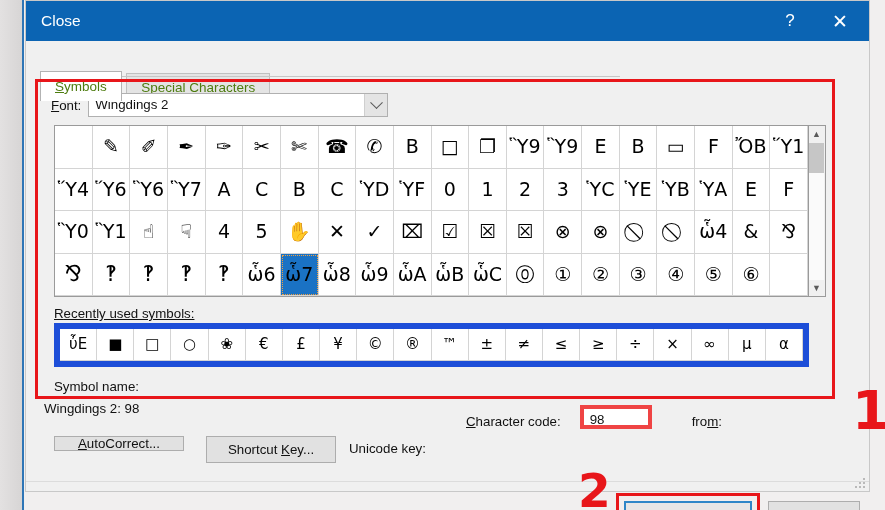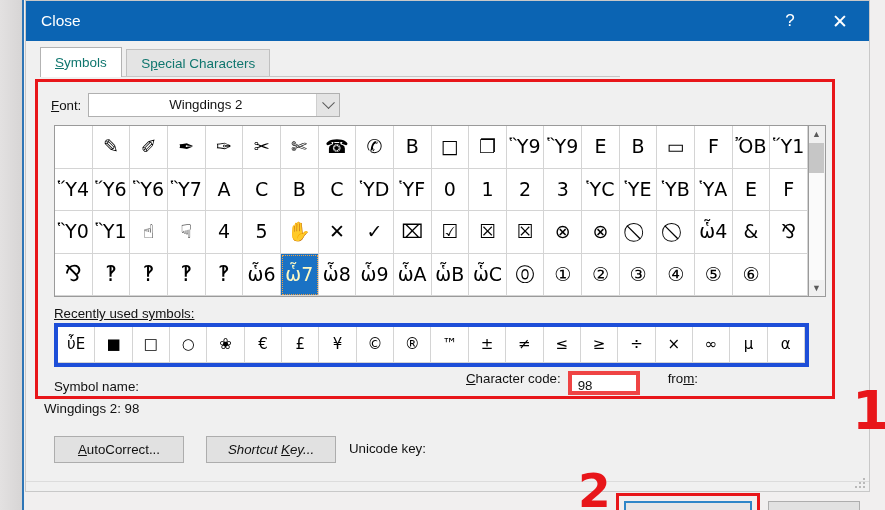--- a/index.html
+++ b/index.html
@@ -31,89 +31,89 @@
   .tb-btn{position:absolute;top:0;height:40px;width:46px;color:#fff;
     display:flex;align-items:center;justify-content:center;font-size:17px;cursor:default;}
   .tb-help{right:56px;}
   .tb-close{right:6px;font-size:19px;}
 
   .body{position:absolute;left:0;top:40px;width:843px;height:450px;background:#f0f0f0;}
 
   
   .tabs{position:absolute;left:14px;top:6px;height:30px;}
   .tab{display:inline-block;height:28px;line-height:28px;padding:0 14px;
-    font-size:13.5px;color:#0f766e;border:1px solid #c0c0c0;border-bottom:none;
-    background:#e4e4e4;box-sizing:border-box;vertical-align:bottom;}
+    font-size:13.5px;color:#4d7c0f;border:1px solid #c0c0c0;border-bottom:none;
+    background:#e4e4e4;box-sizing:border-box;vertical-align:bottom;margin-top:24px;}
   .tab.active{background:#fff;height:30px;line-height:30px;border-color:#b3b3b3;position:relative;z-index:3;}
   .tabline{position:absolute;left:14px;top:35px;width:580px;height:1px;background:#c6c6c6;}
 
   
   .redbox1{position:absolute;left:9px;top:38px;width:800px;height:320px;
     border:3px solid #e8161a;box-sizing:border-box;z-index:6;pointer-events:none;}
   .rednum{position:absolute;color:#e8161a;font-weight:bold;z-index:8;
     font-family:"DejaVu Sans",sans-serif;}
   .rednum1{left:826px;top:338px;font-size:54px;}
   .rednum2{left:552px;top:422px;font-size:47px;}
 
   
   .lbl{font-size:13.3px;color:#111;}
   .u{text-decoration:underline;}
-  .fontrow{position:absolute;left:25px;top:52px;display:flex;align-items:center;text-align:center;}
+  .fontrow{position:absolute;left:25px;top:52px;display:flex;align-items:center;}
   .fontrow .lbl{margin-right:7px;}
   .combo{display:flex;align-items:center;border:1px solid #b0b0b0;background:#fff;
     height:24px;box-sizing:border-box;}
   .combo .val{flex:1;padding-left:6px;font-size:13.3px;color:#111;line-height:22px;}
   .combo .arrow{width:22px;height:22px;background:#e4e4e4;border-left:1px solid #cfcfcf;
     display:flex;align-items:center;justify-content:center;}
   .chev{width:8px;height:8px;border-right:1.6px solid #5a5a5a;border-bottom:1.6px solid #5a5a5a;
     transform:rotate(45deg) translate(-2px,-2px);}
 
   
   .gridwrap{position:absolute;left:28px;top:84px;width:755px;height:172px;
     border:1px solid #9a9a9a;background:#fff;box-sizing:border-box;}
   .grid{display:grid;grid-template-columns:repeat(20,1fr);grid-template-rows:repeat(4,1fr);
     width:100%;height:100%;}
   .cell{border-right:1px solid #d4d4d4;border-bottom:1px solid #d4d4d4;
     display:flex;align-items:center;justify-content:center;
     font-size:19px;color:#000;overflow:hidden;line-height:1;
     font-family:"DejaVu Sans","Liberation Sans",sans-serif;box-sizing:border-box;}
-  .cell.sel{background:#1a72c4;color:#fef9c3;outline:1px dotted #f0a040;outline-offset:-2px;}
+  .cell.sel{background:#1a72c4;color:#000000;outline:1px dotted #f0a040;outline-offset:-2px;}
   .cell.small{font-size:15px;}
   .cell.big{font-size:22px;}
 
   
   .sbar{position:absolute;left:783px;top:84px;width:17px;height:172px;
     background:#f0f0f0;border:1px solid #9a9a9a;border-left:none;box-sizing:border-box;}
   .sb-arrow{position:absolute;left:0;width:15px;height:16px;display:flex;
     align-items:center;justify-content:center;color:#5a5a5a;font-size:9px;}
   .sb-up{top:0;} .sb-down{bottom:0;}
   .sb-thumb{position:absolute;left:0;top:17px;width:15px;height:30px;background:#c6c6c6;}
   .sb-track{position:absolute;left:0;top:33px;width:15px;bottom:16px;background:#fafafa;}
 
   
   .recent-lbl{position:absolute;left:28px;top:265px;text-decoration:underline;}
   .recentwrap{position:absolute;left:28px;top:282px;width:755px;height:44px;
-    border:4px solid #1d4ed8;background:#fff;box-sizing:border-box;}
+    border:6px solid #1d4ed8;background:#fff;box-sizing:border-box;}
   .recent{display:grid;grid-template-columns:repeat(20,1fr);width:100%;height:100%;}
 
   
   .uni-lbl{position:absolute;left:28px;top:338px;}
   .uni-val{position:absolute;left:18px;top:360px;}
 
-  .ccrow{position:absolute;left:440px;top:330px;display:flex;align-items:flex-start;}
+  .ccrow{position:absolute;left:440px;top:364px;display:flex;align-items:flex-end;gap:12px;}
   .ccrow .lbl{margin-right:7px;}
   .txtbox{border:4px solid #ef4444;background:#fff;height:24px;width:72px;
     box-sizing:border-box;font-size:13.3px;line-height:22px;padding-left:6px;color:#111;}
   .fromlbl{margin:0 7px 0 28px;}
 
   
   .btn{border:1px solid #adadad;background:#e1e1e1;font-size:13.3px;color:#111;
     display:flex;align-items:center;justify-content:center;box-sizing:border-box;}
-  .autocorrect{position:absolute;left:28px;top:395px;width:130px;height:27px;align-items:center;}
-  .shortcutkey{position:absolute;left:180px;top:395px;width:130px;height:27px;font-style:italic;}
+  .autocorrect{position:absolute;left:28px;top:395px;width:130px;height:15px;align-items:center;}
+  .shortcutkey{position:absolute;left:180px;top:395px;width:130px;height:27px;}
   .sk-lbl{position:absolute;left:323px;top:400px;}
 
   
   .footer-sep{position:absolute;left:0;top:440px;width:843px;height:1px;background:#dcdcdc;}
   .insert{position:absolute;left:598px;top:460px;width:128px;height:29px;
     border:2px solid #2e86c8;background:#e6e6e6;}
   .close{position:absolute;left:742px;top:460px;width:92px;height:29px;}
   .redbox2{position:absolute;left:590px;top:452px;width:144px;height:45px;
     border:3px solid #e8161a;box-sizing:border-box;z-index:6;pointer-events:none;}
 
@@ -145,21 +145,21 @@
         <div class="tab active"><span class="u">S</span>ymbols</div>
         <div class="tab">S<span class="u">p</span>ecial Characters</div>
       </div>
       <div class="tabline"></div>
 
       <div class="redbox1"></div>
       <div class="rednum rednum1">1</div>
 
       <div class="fontrow">
         <span class="lbl"><span class="u">F</span>ont:</span>
-        <div class="combo" style="width:252px">
+        <div class="combo" style="width:300px">
           <span class="val">Wingdings 2</span>
           <span class="arrow">
               <i class="chev"></i>
             </span>
         </div>
       </div>
 
       <div class="gridwrap">
         <div class="grid" id="symgrid">
             <div class="cell"></div>

